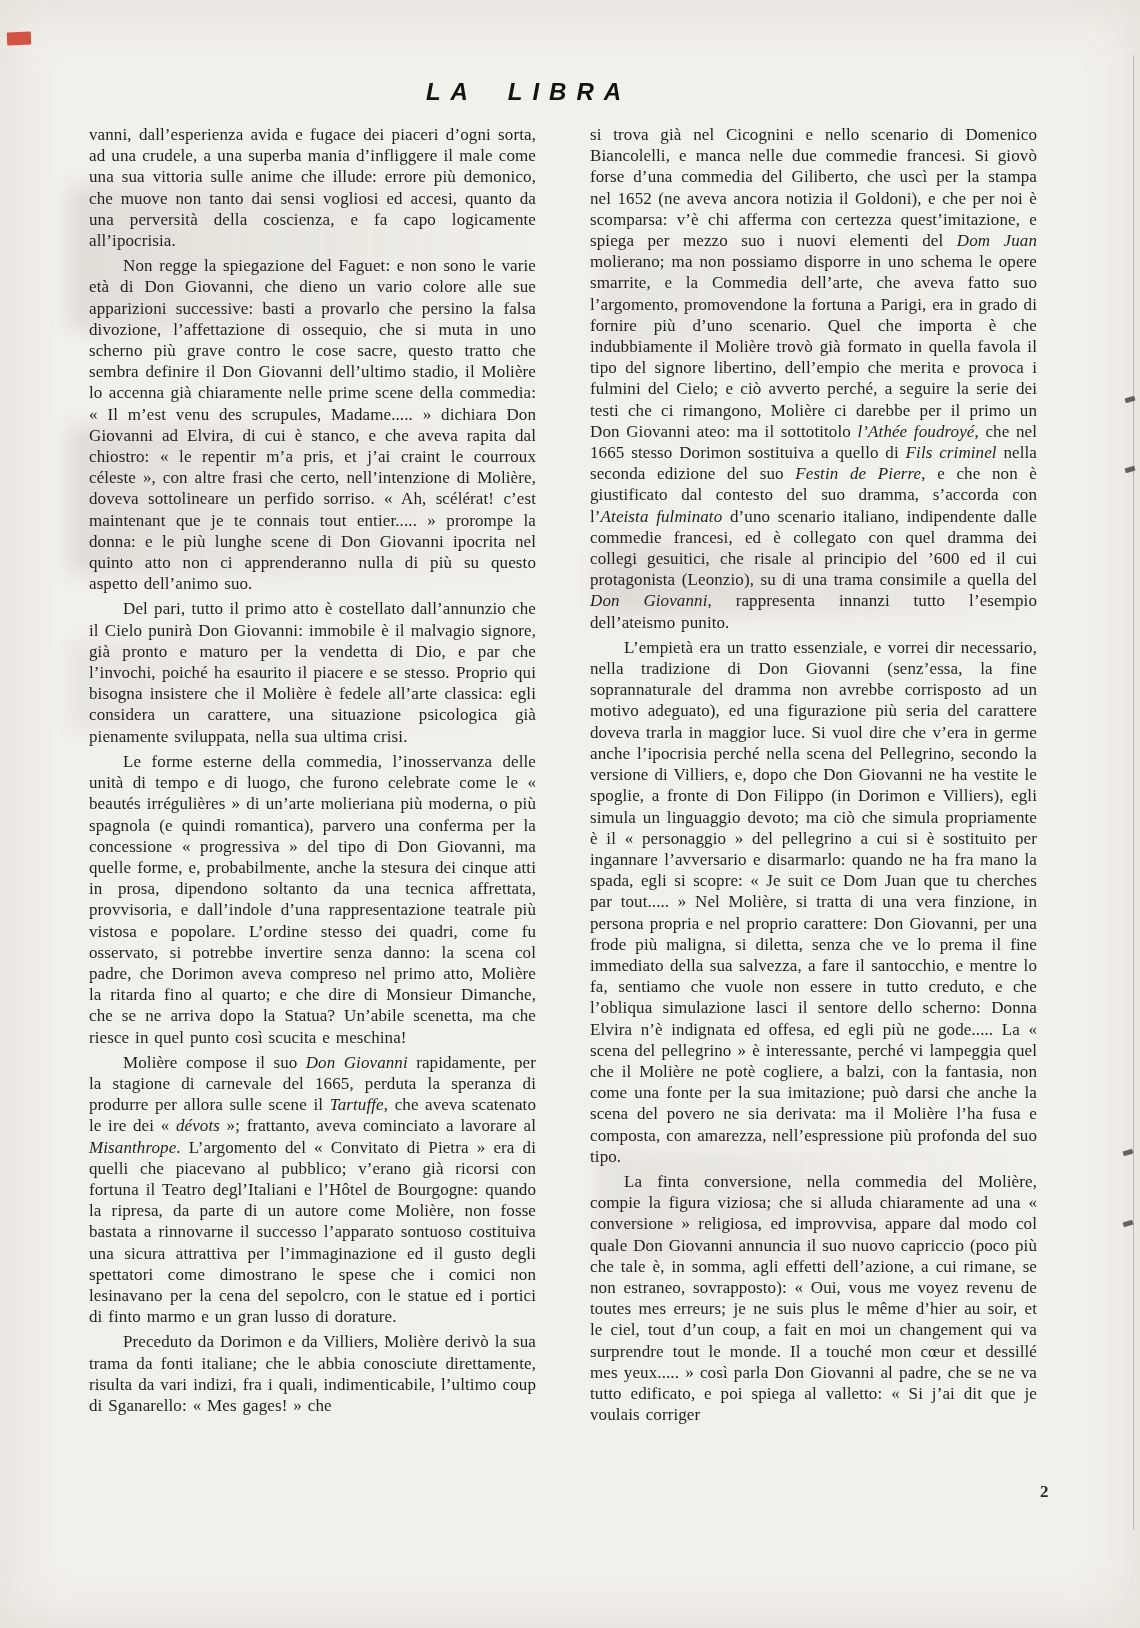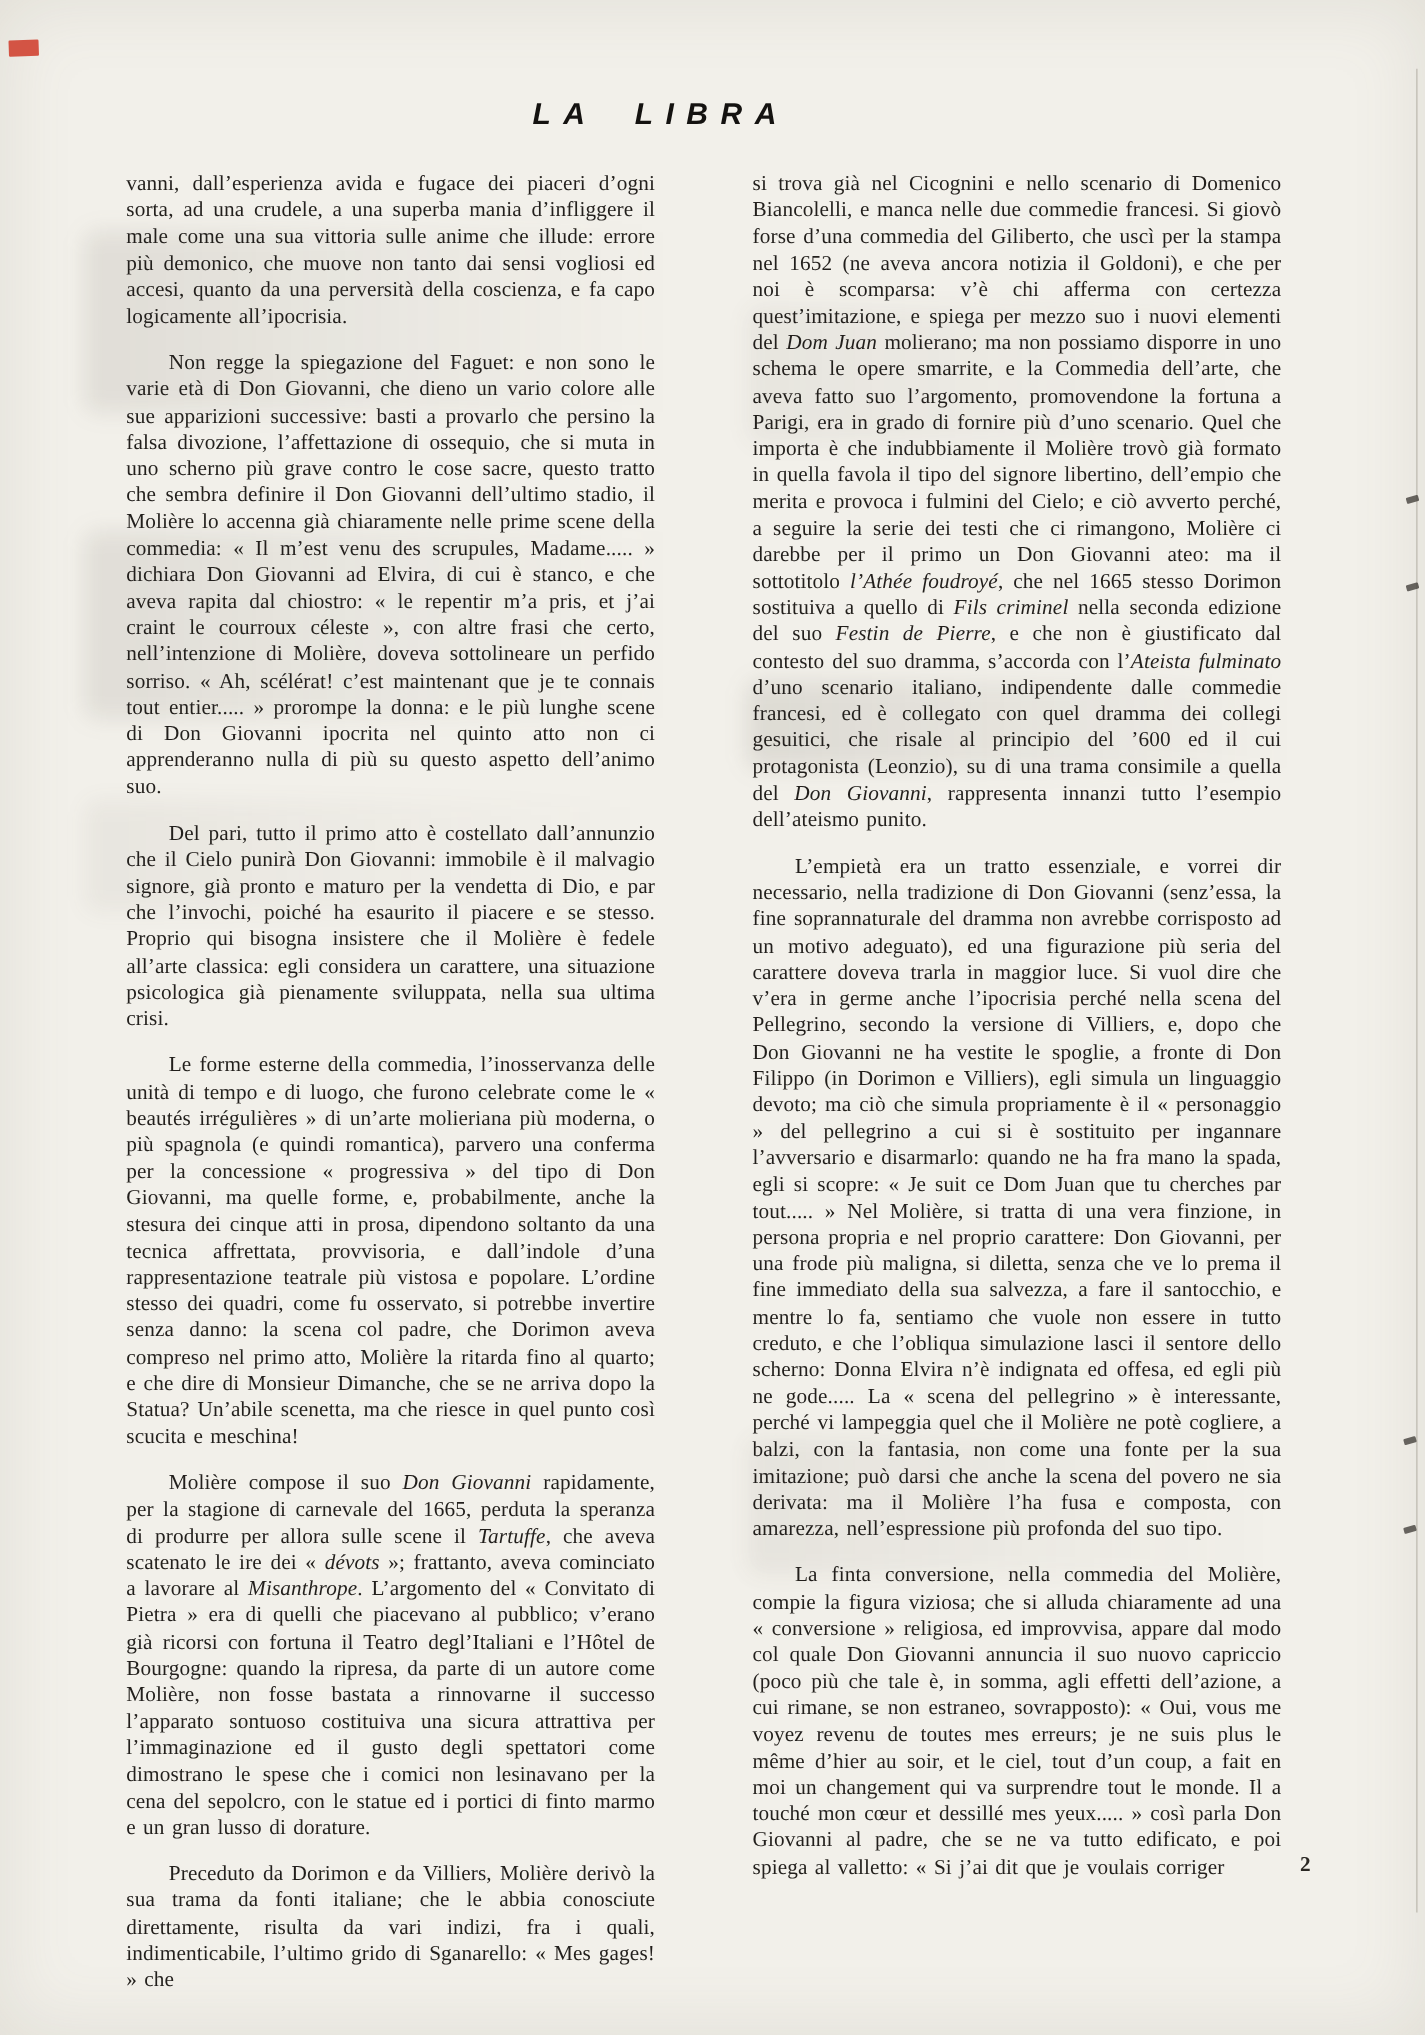--- a/index.html
+++ b/index.html
@@ -27,21 +27,21 @@
     position:absolute;top:120px;left:85px;
     display:flex;gap:46px;
   }
   .col{
     width:455px;
     text-align:justify;
     font-size:17px;line-height:21.2px;
     letter-spacing:.1px;word-spacing:1.5px;
     hyphens:auto;
   }
-  .col p{margin:16px;text-indent:34px;}
+  .col p{margin:4px;text-indent:34px;}
   .col p.noindent{text-indent:0;}
   .col i{}
   
   .pagenum{
     position:absolute;left:1040px;top:1482px;
     font-size:17px;font-weight:bold;color:#2a2723;
   }
   
   .redmark{
     position:absolute;left:7px;top:32px;width:24px;height:13px;
@@ -92,21 +92,21 @@
 
   <h1 class="title">LA LIBRA</h1>
 
   <div class="columns">
     <div class="col" lang="it">
         <p class="noindent"><span>vanni, dall’esperienza avida e fugace dei piaceri d’ogni sorta, ad una crudele, a una superba mania d’infliggere il male come una sua vittoria sulle anime che illude: errore più demonico, che muove non tanto dai sensi vogliosi ed accesi, quanto da una perversità della coscienza, e fa capo logicamente all’ipocrisia.</span></p>
         <p><span>Non regge la spiegazione del Faguet: e non sono le varie età di Don Giovanni, che dieno un vario colore alle sue apparizioni successive: basti a provarlo che persino la falsa divozione, l’affettazione di ossequio, che si muta in uno scherno più grave contro le cose sacre, questo tratto che sembra definire il Don Giovanni dell’ultimo stadio, il Molière lo accenna già chiaramente nelle prime scene della commedia: « Il m’est venu des scrupules, Madame..... » dichiara Don Giovanni ad Elvira, di cui è stanco, e che aveva rapita dal chiostro: « le repentir m’a pris, et j’ai craint le courroux céleste », con altre frasi che certo, nell’intenzione di Molière, doveva sottolineare un perfido sorriso. « Ah, scélérat! c’est maintenant que je te connais tout entier..... » prorompe la donna: e le più lunghe scene di Don Giovanni ipocrita nel quinto atto non ci apprenderanno nulla di più su questo aspetto dell’animo suo.</span></p>
         <p><span>Del pari, tutto il primo atto è costellato dall’annunzio che il Cielo punirà Don Giovanni: immobile è il malvagio signore, già pronto e maturo per la vendetta di Dio, e par che l’invochi, poiché ha esaurito il piacere e se stesso. Proprio qui bisogna insistere che il Molière è fedele all’arte classica: egli considera un carattere, una situazione psicologica già pienamente sviluppata, nella sua ultima crisi.</span></p>
         <p><span>Le forme esterne della commedia, l’inosservanza delle unità di tempo e di luogo, che furono celebrate come le « beautés irrégulières » di un’arte molieriana più moderna, o più spagnola (e quindi romantica), parvero una conferma per la concessione « progressiva » del tipo di Don Giovanni, ma quelle forme, e, probabilmente, anche la stesura dei cinque atti in prosa, dipendono soltanto da una tecnica affrettata, provvisoria, e dall’indole d’una rappresentazione teatrale più vistosa e popolare. L’ordine stesso dei quadri, come fu osservato, si potrebbe invertire senza danno: la scena col padre, che Dorimon aveva compreso nel primo atto, Molière la ritarda fino al quarto; e che dire di Monsieur Dimanche, che se ne arriva dopo la Statua? Un’abile scenetta, ma che riesce in quel punto così scucita e meschina!</span></p>
         <p><span>Molière compose il suo </span><i>Don Giovanni</i><span> rapidamente, per la stagione di carnevale del 1665, perduta la speranza di produrre per allora sulle scene il </span><i>Tartuffe</i><span>, che aveva scatenato le ire dei « </span><i>dévots</i><span> »; frattanto, aveva cominciato a lavorare al </span><i>Misanthrope</i><span>. L’argomento del « Convitato di Pietra » era di quelli che piacevano al pubblico; v’erano già ricorsi con fortuna il Teatro degl’Italiani e l’Hôtel de Bourgogne: quando la ripresa, da parte di un autore come Molière, non fosse bastata a rinnovarne il successo l’apparato sontuoso costituiva una sicura attrattiva per l’immaginazione ed il gusto degli spettatori come dimostrano le spese che i comici non lesinavano per la cena del sepolcro, con le statue ed i portici di finto marmo e un gran lusso di dorature.</span></p>
-        <p><span>Preceduto da Dorimon e da Villiers, Molière derivò la sua trama da fonti italiane; che le abbia conosciute direttamente, risulta da vari indizi, fra i quali, indimenticabile, l’ultimo grido di Sganarello: « Mes gages! » che</span></p>
+        <p><span>Preceduto da Dorimon e da Villiers, Molière derivò la sua trama da fonti italiane; che le abbia conosciute direttamente, risulta da vari indizi, fra i quali, indimenticabile, l’ultimo coup di Sganarello: « Mes gages! » che</span></p>
       </div>
     <div class="col" lang="it">
         <p class="noindent"><span>si trova già nel Cicognini e nello scenario di Domenico Biancolelli, e manca nelle due commedie francesi. Si giovò forse d’una commedia del Giliberto, che uscì per la stampa nel 1652 (ne aveva ancora notizia il Goldoni), e che per noi è scomparsa: v’è chi afferma con certezza quest’imitazione, e spiega per mezzo suo i nuovi elementi del </span><i>Dom Juan</i><span> molierano; ma non possiamo disporre in uno schema le opere smarrite, e la Commedia dell’arte, che aveva fatto suo l’argomento, promovendone la fortuna a Parigi, era in grado di fornire più d’uno scenario. Quel che importa è che indubbiamente il Molière trovò già formato in quella favola il tipo del signore libertino, dell’empio che merita e provoca i fulmini del Cielo; e ciò avverto perché, a seguire la serie dei testi che ci rimangono, Molière ci darebbe per il primo un Don Giovanni ateo: ma il sottotitolo </span><i>l’Athée foudroyé</i><span>, che nel 1665 stesso Dorimon sostituiva a quello di </span><i>Fils criminel</i><span> nella seconda edizione del suo </span><i>Festin de Pierre</i><span>, e che non è giustificato dal contesto del suo dramma, s’accorda con l’</span><i>Ateista fulminato</i><span> d’uno scenario italiano, indipendente dalle commedie francesi, ed è collegato con quel dramma dei collegi gesuitici, che risale al principio del ’600 ed il cui protagonista (Leonzio), su di una trama consimile a quella del </span><i>Don Giovanni</i><span>, rappresenta innanzi tutto l’esempio dell’ateismo punito.</span></p>
         <p><span>L’empietà era un tratto essenziale, e vorrei dir necessario, nella tradizione di Don Giovanni (senz’essa, la fine soprannaturale del dramma non avrebbe corrisposto ad un motivo adeguato), ed una figurazione più seria del carattere doveva trarla in maggior luce. Si vuol dire che v’era in germe anche l’ipocrisia perché nella scena del Pellegrino, secondo la versione di Villiers, e, dopo che Don Giovanni ne ha vestite le spoglie, a fronte di Don Filippo (in Dorimon e Villiers), egli simula un linguaggio devoto; ma ciò che simula propriamente è il « personaggio » del pellegrino a cui si è sostituito per ingannare l’avversario e disarmarlo: quando ne ha fra mano la spada, egli si scopre: « Je suit ce Dom Juan que tu cherches par tout..... » Nel Molière, si tratta di una vera finzione, in persona propria e nel proprio carattere: Don Giovanni, per una frode più maligna, si diletta, senza che ve lo prema il fine immediato della sua salvezza, a fare il santocchio, e mentre lo fa, sentiamo che vuole non essere in tutto creduto, e che l’obliqua simulazione lasci il sentore dello scherno: Donna Elvira n’è indignata ed offesa, ed egli più ne gode..... La « scena del pellegrino » è interessante, perché vi lampeggia quel che il Molière ne potè cogliere, a balzi, con la fantasia, non come una fonte per la sua imitazione; può darsi che anche la scena del povero ne sia derivata: ma il Molière l’ha fusa e composta, con amarezza, nell’espressione più profonda del suo tipo.</span></p>
         <p><span>La finta conversione, nella commedia del Molière, compie la figura viziosa; che si alluda chiaramente ad una « conversione » religiosa, ed improvvisa, appare dal modo col quale Don Giovanni annuncia il suo nuovo capriccio (poco più che tale è, in somma, agli effetti dell’azione, a cui rimane, se non estraneo, sovrapposto): « Oui, vous me voyez revenu de toutes mes erreurs; je ne suis plus le même d’hier au soir, et le ciel, tout d’un coup, a fait en moi un changement qui va surprendre tout le monde. Il a touché mon cœur et dessillé mes yeux..... » così parla Don Giovanni al padre, che se ne va tutto edificato, e poi spiega al valletto: « Si j’ai dit que je voulais corriger</span></p>
       </div>
   </div>
 
   <div class="pagenum">2</div>
 

